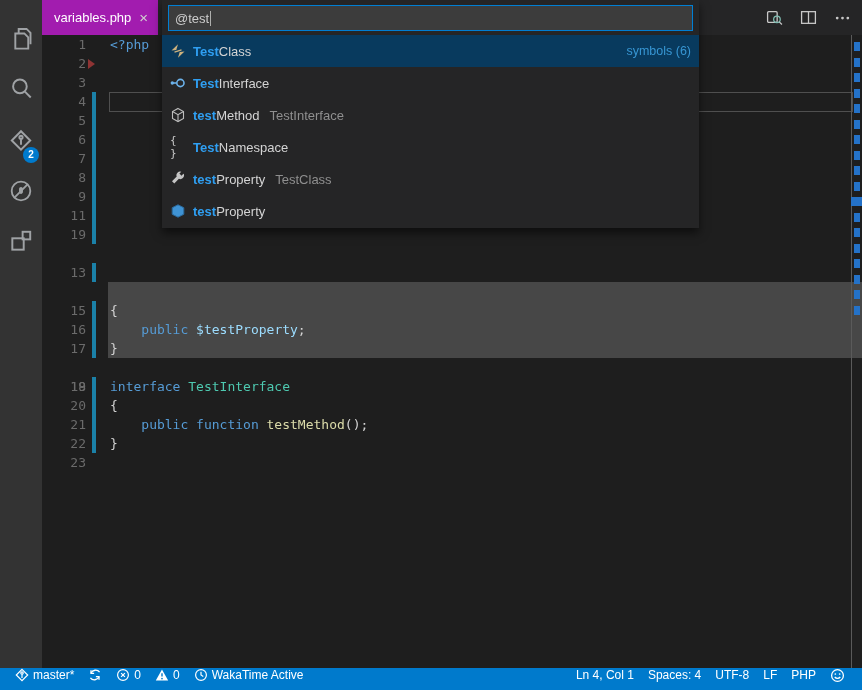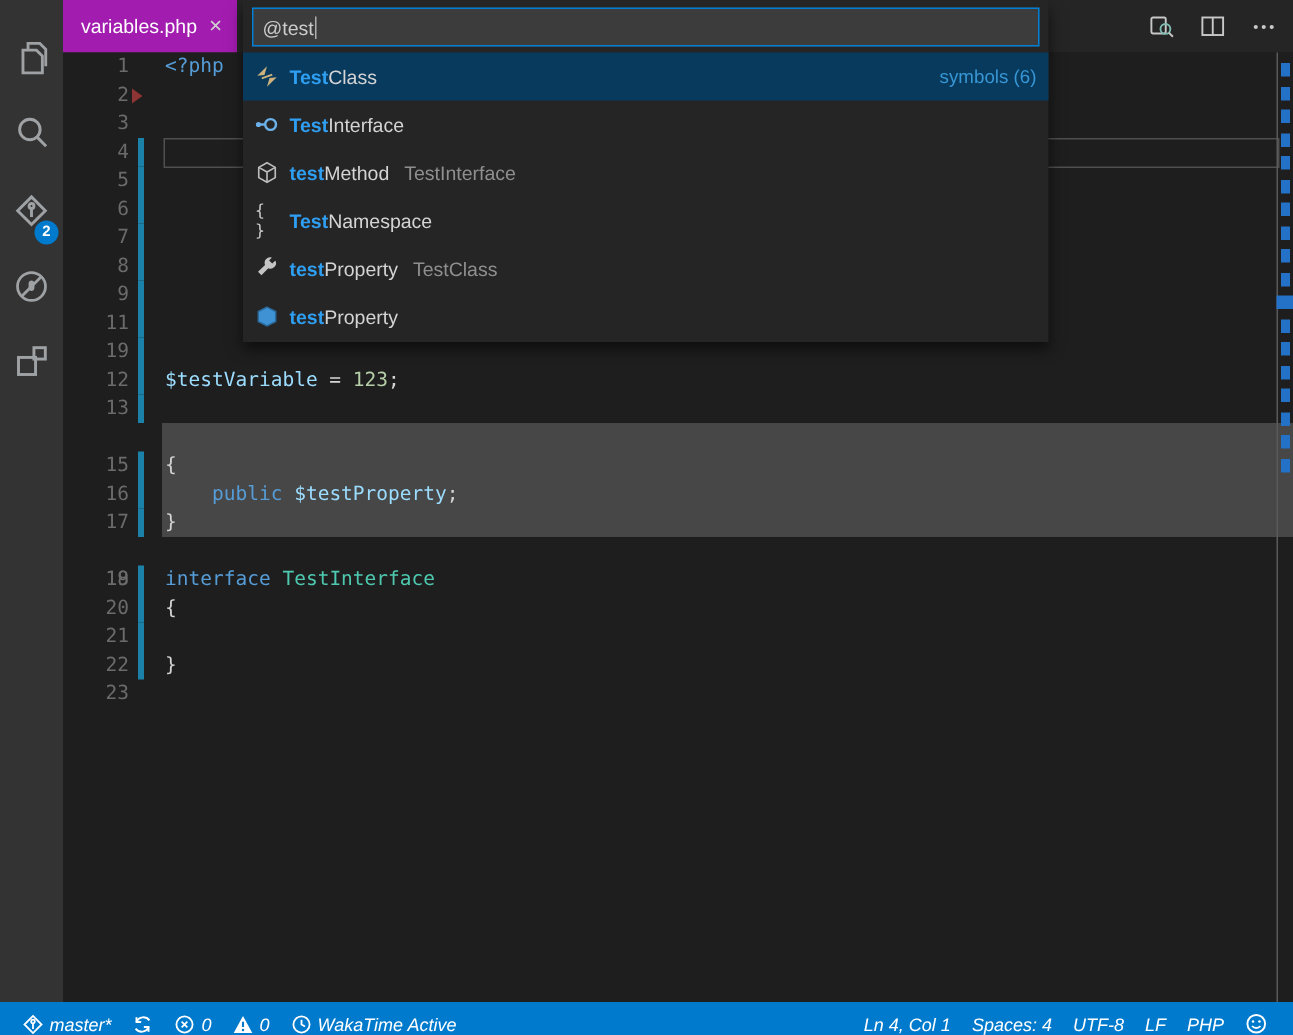--- a/index.html
+++ b/index.html
@@ -44,21 +44,21 @@
   .qo-icon{width:16px;height:16px;margin-right:7px;display:flex;align-items:center;justify-content:center;flex:none;}
   .qo-ns{font-family:"DejaVu Sans Mono",monospace;font-size:11px;color:#c8c8c8;letter-spacing:1px;}
   .qo-match{color:#2f9ff2;font-weight:bold;}
   .qo-desc{color:#8f8f8f;margin-left:10px;}
   .qo-badge{margin-left:auto;color:#3796d3;font-size:12.5px;}
   
   .statusbar{position:absolute;left:0;bottom:0;width:862px;height:22px;background:#007acc;color:#ffffff;
              display:flex;align-items:center;font-size:12px;z-index:60;}
   .sb-left{display:flex;align-items:center;height:22px;padding-left:8px;gap:0;}
   .sb-right{display:flex;align-items:center;height:22px;margin-left:auto;padding-right:10px;}
-  .sb-item{display:flex;align-items:flex-end;gap:4px;padding:0 7px;height:22px;cursor:pointer;white-space:nowrap;font-style:italic;}
+  .sb-item{display:flex;align-items:flex-start;gap:4px;padding:0 7px;height:22px;cursor:pointer;white-space:nowrap;}
   svg{display:block;}
 </style>
 </head>
 <body>
 
 <div id="root">
 
   <div class="activity-bar" id="activitybar">
       <div class="ab-item" style="top: 15px;">
         <svg width="27" height="27" viewBox="0 0 24 24" fill="none" stroke="#9fa2a5" stroke-width="1.7">
@@ -131,29 +131,28 @@
       <div class="code-line" style="top: 19px;"><span class="ln">2</span><span class="code-text"></span></div>
       <div class="code-line" style="top: 38px;"><span class="ln">3</span><span class="code-text"></span></div>
       <div class="code-line" style="top: 57px;"><span class="ln">4</span><span class="gut-bar"></span><span class="code-text"></span></div>
       <div class="code-line" style="top: 76px;"><span class="ln">5</span><span class="gut-bar"></span><span class="code-text"></span></div>
       <div class="code-line" style="top: 95px;"><span class="ln">6</span><span class="gut-bar"></span><span class="code-text"></span></div>
       <div class="code-line" style="top: 114px;"><span class="ln">7</span><span class="gut-bar"></span><span class="code-text"></span></div>
       <div class="code-line" style="top: 133px;"><span class="ln">8</span><span class="gut-bar"></span><span class="code-text"></span></div>
       <div class="code-line" style="top: 152px;"><span class="ln">9</span><span class="gut-bar"></span><span class="code-text"></span></div>
       <div class="code-line" style="top: 171px;"><span class="ln">11</span><span class="gut-bar"></span></div>
       <div class="code-line" style="top: 190px;"><span class="ln">19</span><span class="gut-bar"></span><span class="code-text"></span></div>
-      <div class="code-line" style="top: 209px;"><span class="ln">12</span><span class="gut-bar"></span><span class="code-text"><span class="tk-v">$testVariable</span><span class="tk-p"> = </span><span class="tk-n">123</span><span class="tk-p">;</span></span></div>
       <div class="code-line" style="top: 228px;"><span class="ln">13</span><span class="gut-bar"></span><span class="code-text"></span></div>
       <div class="code-line" style="top: 266px;"><span class="ln">15</span><span class="gut-bar"></span><span class="code-text"><span class="tk-p">{</span></span></div>
       <div class="code-line" style="top: 285px; text-decoration: underline;"><span class="ln">16</span><span class="gut-bar"></span><span class="code-text"><span class="tk-p">    </span><span class="tk-k">public </span><span class="tk-v">$testProperty</span><span class="tk-p">;</span></span></div>
       <div class="code-line" style="top: 304px;"><span class="ln">17</span><span class="gut-bar"></span><span class="code-text"><span class="tk-p">}</span></span></div>
       <div class="code-line" style="top: 323px; margin-top: 19px;"><span class="ln">18</span><span class="code-text"></span></div>
       <div class="code-line" style="top: 342px;"><span class="ln">19</span><span class="gut-bar"></span><span class="code-text"><span class="tk-k">interface </span><span class="tk-t">TestInterface</span></span></div>
       <div class="code-line" style="top: 361px;"><span class="ln">20</span><span class="gut-bar"></span><span class="code-text"><span class="tk-p">{</span></span></div>
-      <div class="code-line" style="top: 380px;"><span class="ln">21</span><span class="gut-bar"></span></div>
+      <div class="code-line" style="top: 380px;"><span class="ln">21</span><span class="gut-bar"></span><span class="code-text"><span class="tk-p">    </span><span class="tk-k">public function </span><span class="tk-f">testMethod</span><span class="tk-p">();</span></span></div>
       <div class="code-line" style="top: 399px;"><span class="ln">22</span><span class="gut-bar"></span><span class="code-text"><span class="tk-p">}</span></span></div>
       <div class="code-line" style="top: 418px;"><span class="ln">23</span><span class="code-text"></span></div>
       <div class="gutter-marker" style="top: 24px;"></div>
       <div class="ruler-line"></div>
       <div class="ruler-mark" style="top: 7px;"></div>
       <div class="ruler-mark" style="top: 22.5px;"></div>
       <div class="ruler-mark" style="top: 38px;"></div>
       <div class="ruler-mark" style="top: 53.5px;"></div>
       <div class="ruler-mark" style="top: 69px;"></div>
       <div class="ruler-mark" style="top: 84.5px;"></div>

